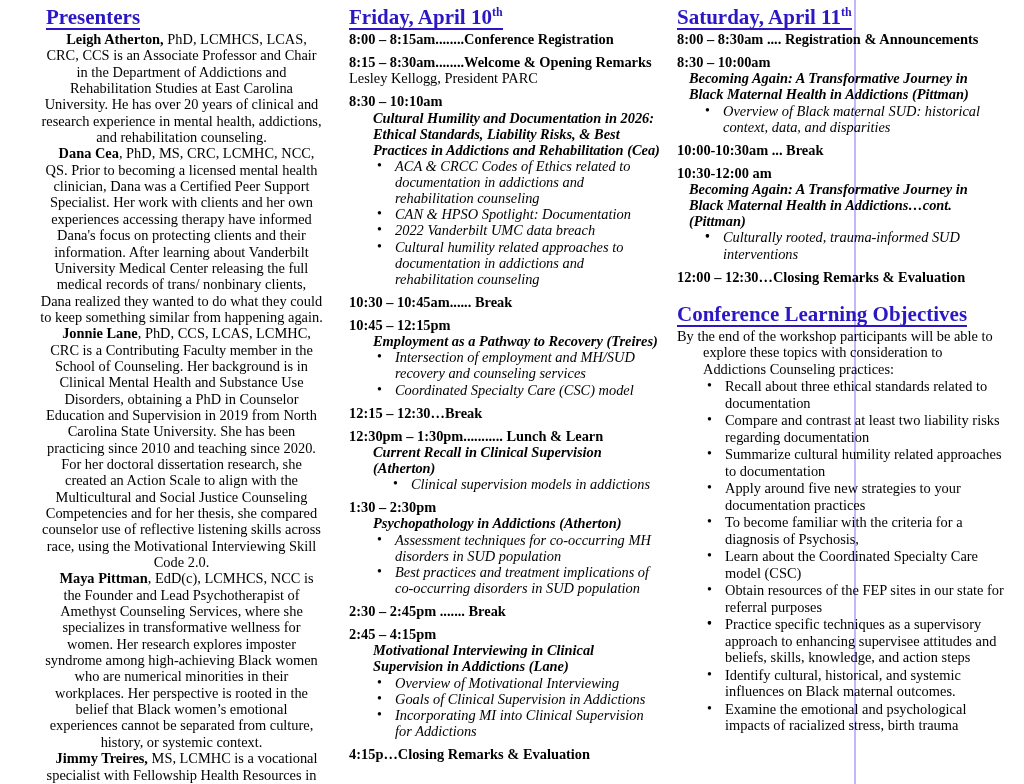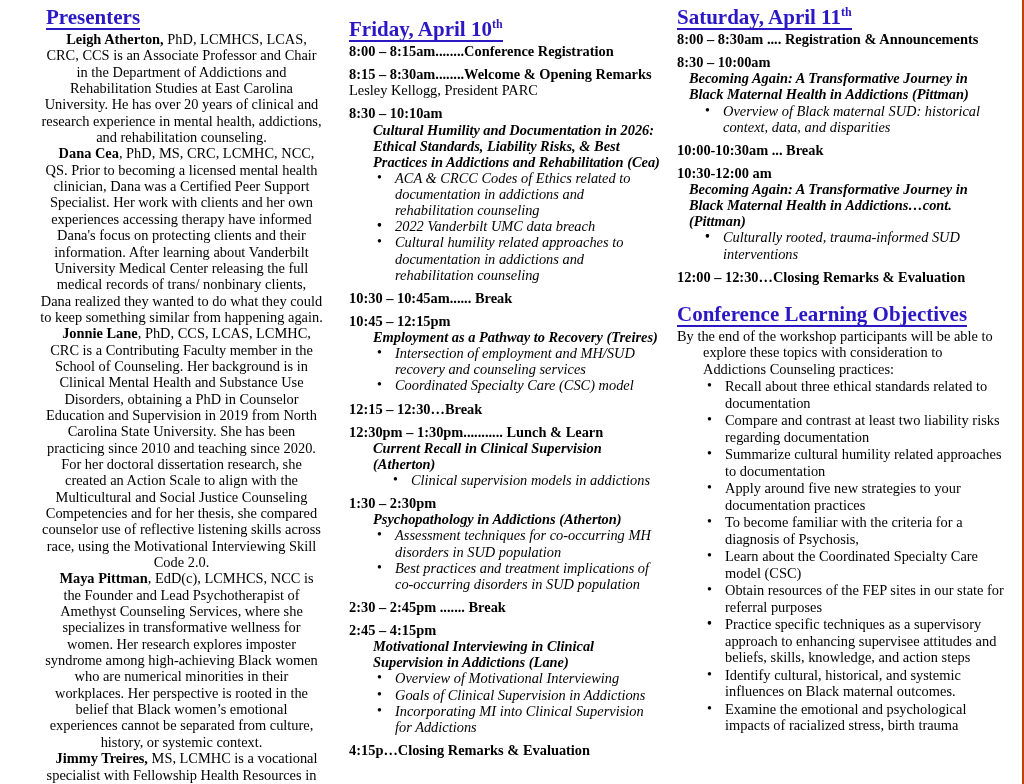--- a/index.html
+++ b/index.html
@@ -10,43 +10,43 @@
   }
   body {
     width: 1024px;
     height: 784px;
     font-family: "Liberation Serif", "DejaVu Serif", serif;
     color: #000000;
     overflow: hidden;
     position: relative;
   }
   .page {
-    width: 1024px;
+    width: 856px;
     height: 784px;
     position: relative;
     box-sizing: border-box;
-    border-right: 2px solid #c2410c;
+    border-right: 2px solid #c4b5fd;
   }
   .columns {
     display: flex;
     width: 1018px;
     height: 784px;
     box-sizing: border-box;
     align-items: flex-start;
   }
   .col {
     box-sizing: border-box;
   }
   .col-presenters {
     width: 345px;
     padding: 6px 22px 0 40px;
   }
   .col-friday {
     width: 330px;
-    padding: 18px 12px 0 4px;
+    padding: 6px 12px 0 4px;
   }
   .col-saturday {
     width: 343px;
     padding: 6px 14px 0 2px;
   }
 
   
   h1.section-head {
     font-size: 21px;
     font-weight: bold;
@@ -171,21 +171,21 @@
           </div>
           <div class="sched-block">
             <p class="sched-time">8:15 – 8:30am........Welcome &amp; Opening Remarks</p>
             <p class="sched-presenter">Lesley Kellogg, President PARC</p>
           </div>
           <div class="sched-block">
             <p class="sched-time">8:30 – 10:10am</p>
             <p class="sched-title">Cultural Humility and Documentation in 2026: Ethical Standards, Liability Risks, &amp; Best Practices in Addictions and Rehabilitation (Cea)</p>
             <ul class="bullets">
               <li><span class="bul">•</span><span>ACA &amp; CRCC Codes of Ethics related to documentation in addictions and rehabilitation counseling</span></li>
-              <li><span class="bul">•</span></li>
+              <li><span class="bul">•</span><span>CAN &amp; HPSO Spotlight: Documentation</span></li>
               <li><span class="bul">•</span><span>2022 Vanderbilt UMC data breach</span></li>
               <li><span class="bul">•</span><span>Cultural humility related approaches to documentation in addictions and rehabilitation counseling</span></li>
             </ul>
           </div>
           <div class="sched-block">
             <p class="sched-time">10:30 – 10:45am...... Break</p>
           </div>
           <div class="sched-block">
             <p class="sched-time">10:45 – 12:15pm</p>
             <p class="sched-title">Employment as a Pathway to Recovery (Treires)</p>

